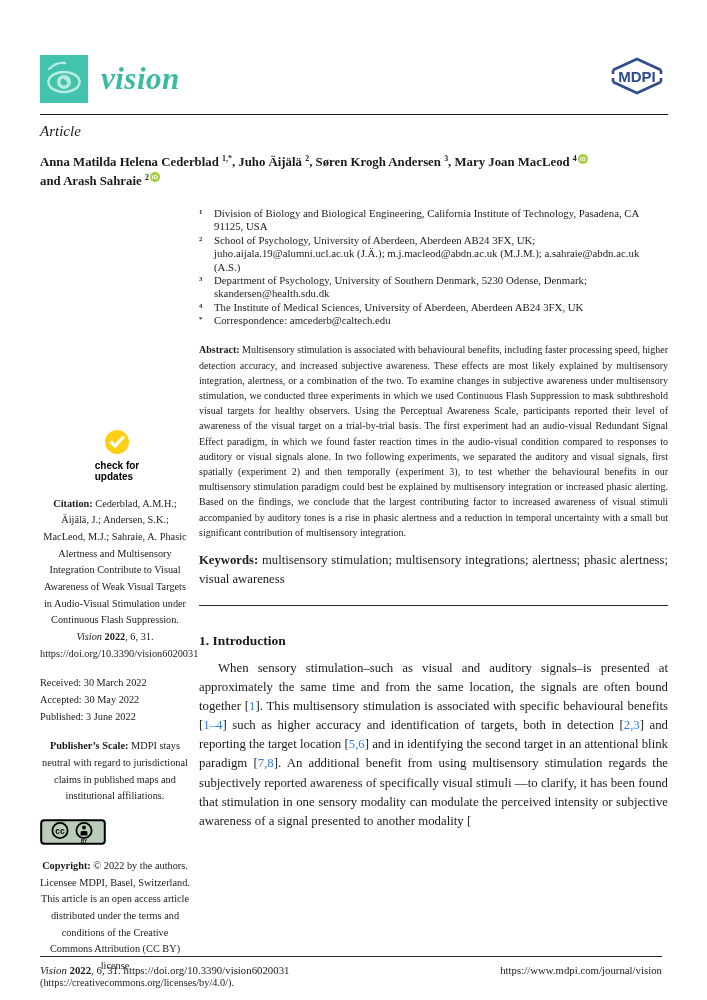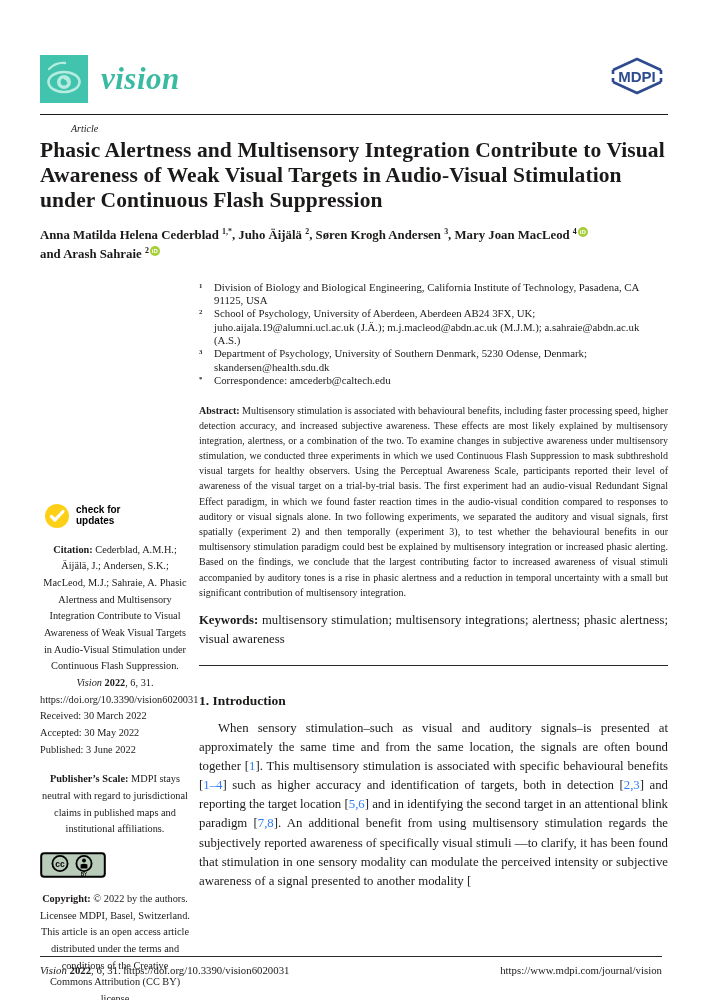--- a/index.html
+++ b/index.html
@@ -16,45 +16,45 @@
   }
   
   .header { display:flex; justify-content:space-between; align-items:flex-start; height:50px; }
   .brand { display:flex; align-items:center; }
   .journal-name {
     font-style: italic; font-weight:600; font-size:31px; color:#3bbaa2;
     margin-left:13px; letter-spacing:0.5px;
   }
   .header-rule { border:none; border-top:1.6px solid #1c1a19; margin:9px 0 0 0; }
   
-  .article-label { font-style: italic; font-size:10px; margin-top:8px;margin-left:31px; }
+  .article-label { font-style: italic; font-size:15px; margin-top:8px; }
   .paper-title {
     font-size:21.5px; font-weight:bold; line-height:1.17; margin:4px 0 0 0;
     letter-spacing:0.1px;
   }
   .authors { margin-top:13px; font-size:12.8px; font-weight:bold; line-height:1.45; }
   .seg-sup { vertical-align: super; font-size:0.62em; line-height:0; }
   .seg-b { font-weight:bold; }
   .seg-i { font-style: italic; }
   .seg-link { color:#2f7df2; }
   .seg-orcid {
     display:inline-block; width:10px; height:10px; border-radius:50%;
     background:#a6ce39; color:#fff; font-size:6px; font-weight:bold;
     text-align:center; line-height:10px; vertical-align:super;
     font-family:"Liberation Sans", sans-serif; margin-left:1px;
   }
   
   .columns { display:flex; margin-top:17px; gap:9px; }
   .sidebar { width:150px; flex:0 0 150px; padding-top:222px; font-size:10.3px; line-height:1.3; }
   .main { flex:1; min-width:0; }
   
-  .update-badge { display:flex; align-items:center; gap:6px; cursor:pointer; margin-left:4px; }
+  .update-badge { display:flex; align-items:center; gap:6px; cursor:pointer; margin-left:4px;flex-direction:column; }
   .update-badge-text { font-family:"Liberation Sans", sans-serif; font-weight:bold; font-size:10px; line-height:1.08; color:#000; }
   .citation-block, .publisher-note, .copyright-block { margin-top:13px; line-height:1.3; text-align:center; }
-  .dates-list { }
+  .dates-list { margin-top:13px; }
   .dates-list div { line-height:1.62; }
   .cc-badge { margin-top:14px; display:block; }
   
   .affiliations { font-size:10.8px; line-height:1.24; }
   .aff-row { display:flex; }
   .aff-sup { width:15px; flex:0 0 15px; font-size:0.62em; padding-top:1px; font-weight:bold; }
   .aff-text { flex:1; }
   .abstract { margin-top:15px; font-size:10px; line-height:1.52; text-align:justify; }
   .keywords { margin-top:11px; font-size:12.7px; line-height:1.52; text-align:justify; }
   .keywords-divider { border:none; border-top:1.2px solid #2a2a2a; margin:15px 0 0 0; }
@@ -85,21 +85,20 @@
     <svg width="62" height="42" viewBox="0 0 62 42">
       <path d="M7 15 L31 4 L55 15" stroke="#2e4b8f" stroke-width="2.6" fill="none" stroke-linejoin="round"></path>
       <path d="M7 27 L31 38 L55 27" stroke="#2e4b8f" stroke-width="2.6" fill="none" stroke-linejoin="round"></path>
       <path d="M7 15 L7 19 M55 15 L55 19 M7 27 L7 23 M55 27 L55 23" stroke="#2e4b8f" stroke-width="2.6" fill="none"></path>
       <text x="31" y="26.5" text-anchor="middle" font-family="Liberation Sans, sans-serif" font-size="15" font-weight="bold" fill="#2e4b8f">MDPI</text>
     </svg>
   </div>
   <hr class="header-rule">
 
   <div class="article-label">Article</div>
-  <h1 class="paper-title">Phasic Alertness and Multisensory Integration Contribute to Visual Awareness of Weak Visual Targets in Audio-Visual Stimulation under Continuous Flash Suppression</h1>
   <div class="authors">
     <div><span>Anna Matilda Helena Cederblad </span><span class="seg-sup">1,*</span><span>, Juho Äijälä </span><span class="seg-sup">2</span><span>, Søren Krogh Andersen </span><span class="seg-sup">3</span><span>, Mary Joan MacLeod </span><span class="seg-sup">4</span><span class="seg-orcid">iD</span></div>
     <div><span>and Arash Sahraie </span><span class="seg-sup">2</span><span class="seg-orcid">iD</span></div>
   </div>
 
   <div class="columns">
     <aside class="sidebar">
       <div class="update-badge">
         <svg width="26" height="26" viewBox="0 0 26 26">
           <circle cx="13" cy="13" r="12" fill="#fdd017"></circle>
@@ -141,20 +140,24 @@
           <div class="aff-row">
             <span class="aff-sup">2</span>
             <span class="aff-text">School of Psychology, University of Aberdeen, Aberdeen AB24 3FX, UK; juho.aijala.19@alumni.ucl.ac.uk (J.Ä.); m.j.macleod@abdn.ac.uk (M.J.M.); a.sahraie@abdn.ac.uk (A.S.)</span>
           </div>
 
           <div class="aff-row">
             <span class="aff-sup">3</span>
             <span class="aff-text">Department of Psychology, University of Southern Denmark, 5230 Odense, Denmark; skandersen@health.sdu.dk</span>
           </div>
 
+          <div class="aff-row">
+            <span class="aff-sup">4</span>
+            <span class="aff-text">The Institute of Medical Sciences, University of Aberdeen, Aberdeen AB24 3FX, UK</span>
+          </div>
 
           <div class="aff-row">
             <span class="aff-sup">*</span>
             <span class="aff-text">Correspondence: amcederb@caltech.edu</span>
           </div>
         </div>
       <p class="abstract"><span class="seg-b">Abstract: </span><span>Multisensory stimulation is associated with behavioural benefits, including faster processing speed, higher detection accuracy, and increased subjective awareness. These effects are most likely explained by multisensory integration, alertness, or a combination of the two. To examine changes in subjective awareness under multisensory stimulation, we conducted three experiments in which we used Continuous Flash Suppression to mask subthreshold visual targets for healthy observers. Using the Perceptual Awareness Scale, participants reported their level of awareness of the visual target on a trial-by-trial basis. The first experiment had an audio-visual Redundant Signal Effect paradigm, in which we found faster reaction times in the audio-visual condition compared to responses to auditory or visual signals alone. In two following experiments, we separated the auditory and visual signals, first spatially (experiment 2) and then temporally (experiment 3), to test whether the behavioural benefits in our multisensory stimulation paradigm could best be explained by multisensory integration or increased phasic alerting. Based on the findings, we conclude that the largest contributing factor to increased awareness of visual stimuli accompanied by auditory tones is a rise in phasic alertness and a reduction in temporal uncertainty with a small but significant contribution of multisensory integration.</span></p>
       <p class="keywords"><span class="seg-b">Keywords: </span><span>multisensory stimulation; multisensory integrations; alertness; phasic alertness; visual awareness</span></p>
       <hr class="keywords-divider">
       <h2 class="section-heading">1. Introduction</h2>

